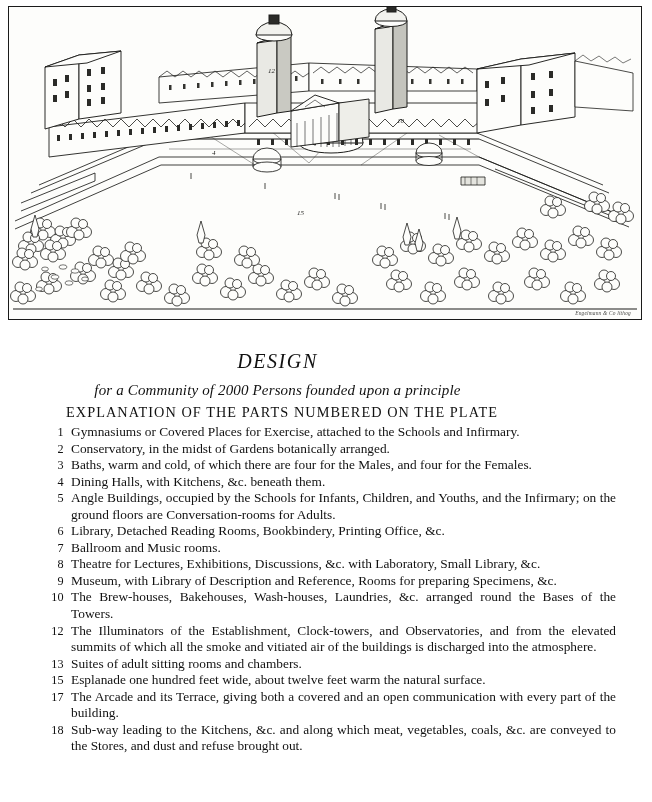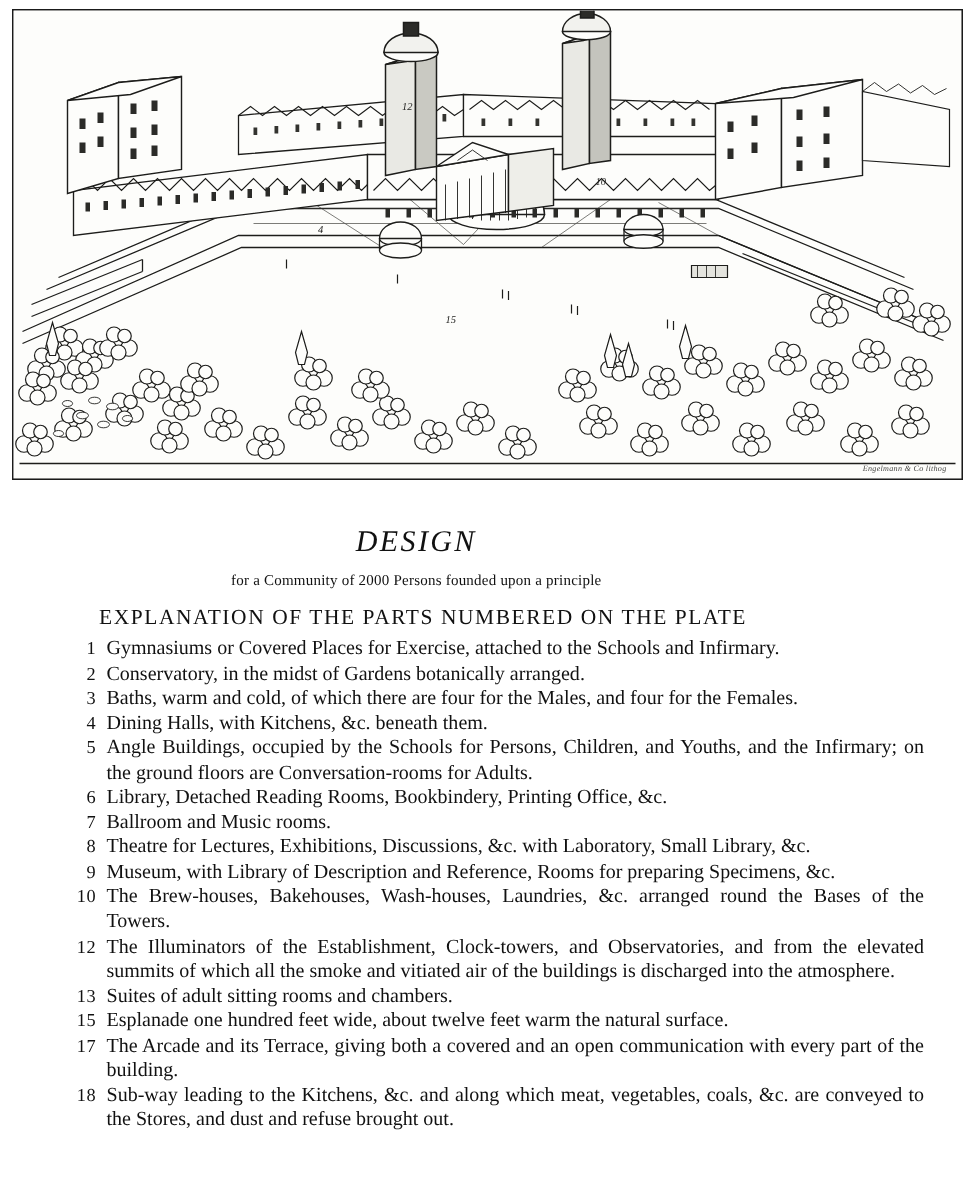--- a/index.html
+++ b/index.html
@@ -53,21 +53,22 @@
     margin-top: 28px;
   }
   .design-title {
     font-style: italic;
     font-size: 20px;
     letter-spacing: 1.6px;
     margin: 0 0 9px 0;
     font-weight: normal;
   }
   .subtitle-1 {
-    font-size: 10px;
+    font-style: italic;
+    font-size: 15px;
     letter-spacing: .15px;
     margin-bottom: 2px;
   }
   .subtitle-2 {
     font-size: 14.6px;
     letter-spacing: .1px;
   }
   .subtitle-2 .it { font-style: italic; }
 
   
@@ -468,21 +469,21 @@
     <div class="part-item j">
       <div class="part-num">3</div>
       <div class="part-text">Baths, warm and cold, of which there are four for the Males, and four for the Females.</div>
     </div>
     <div class="part-item j">
       <div class="part-num">4</div>
       <div class="part-text">Dining Halls, with Kitchens, &amp;c. beneath them.</div>
     </div>
     <div class="part-item j">
       <div class="part-num">5</div>
-      <div class="part-text">Angle Buildings, occupied by the Schools for Persons, Children, and Youths, and the Infirmary; on the ground floors are Conversation-rooms for Adults.</div>
+      <div class="part-text">Angle Buildings, occupied by the Schools for Infants, Children, and Youths, and the Infirmary; on the ground floors are Conversation-rooms for Adults.</div>
     </div>
     <div class="part-item j">
       <div class="part-num">6</div>
       <div class="part-text">Library, Detached Reading Rooms, Bookbindery, Printing Office, &amp;c.</div>
     </div>
     <div class="part-item j">
       <div class="part-num">7</div>
       <div class="part-text">Ballroom and Music rooms.</div>
     </div>
     <div class="part-item j">

